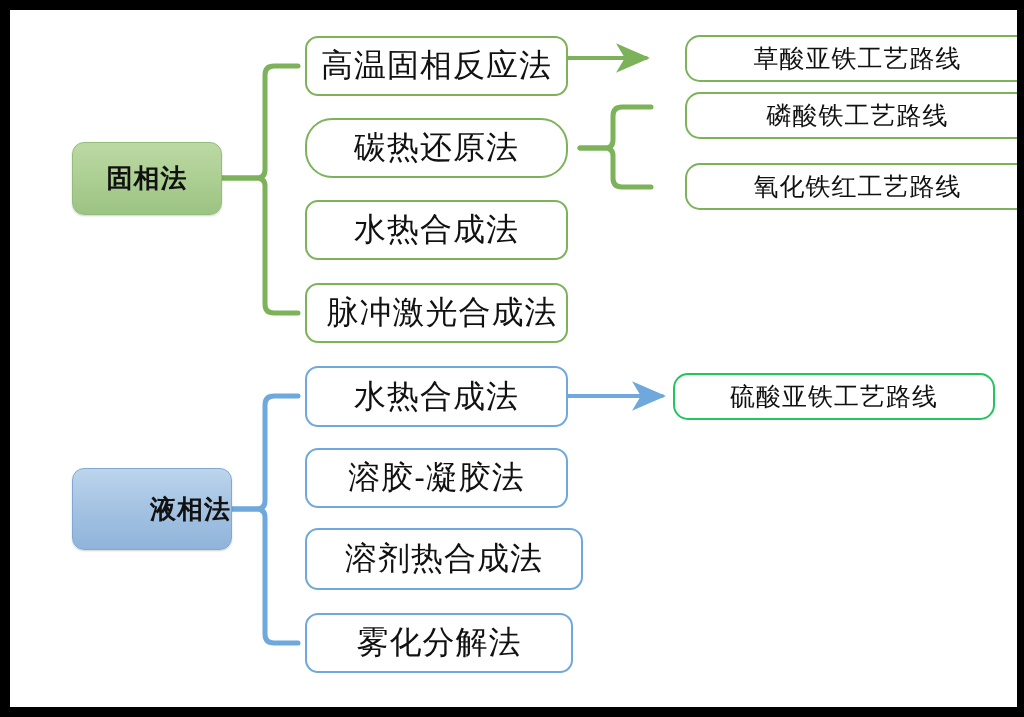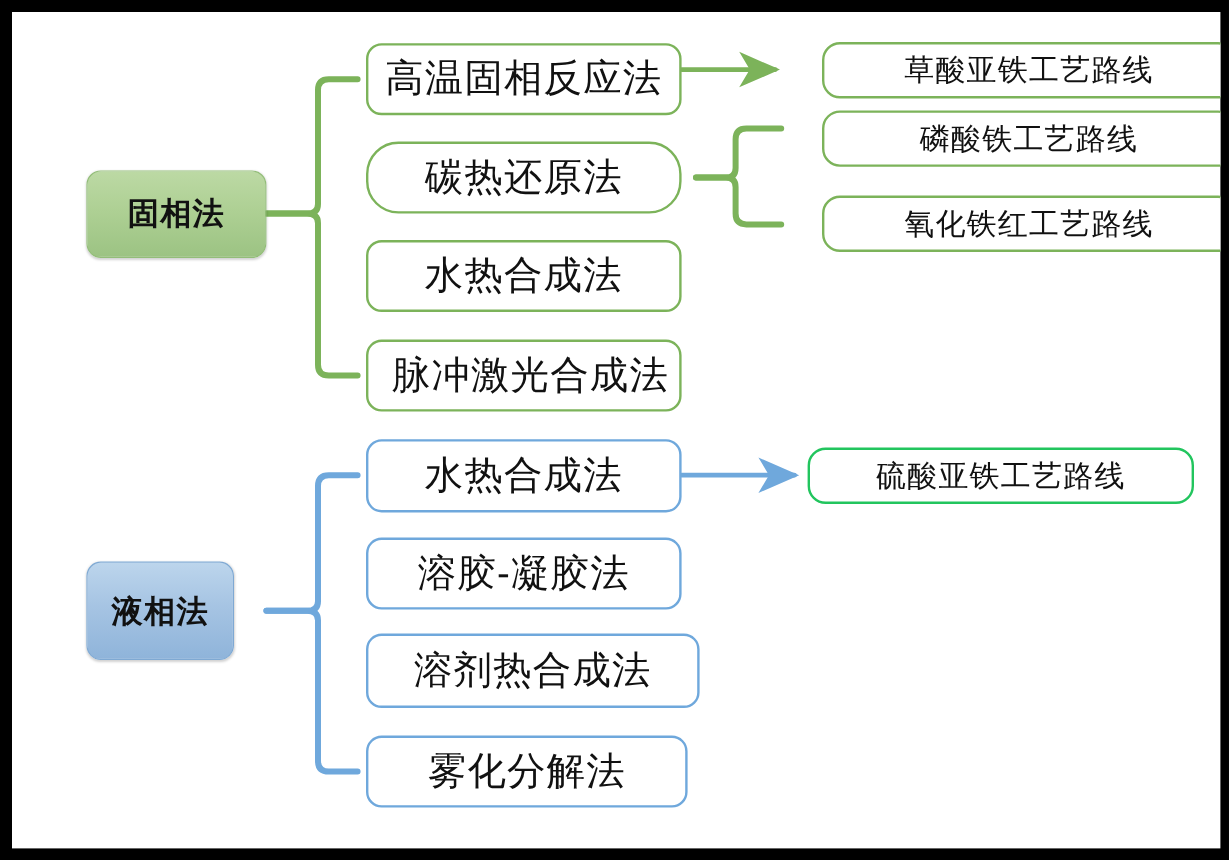--- a/index.html
+++ b/index.html
@@ -125,21 +125,21 @@
     </div>
 
     <div class="node term green" style="left:675px;top:82px;width:345px;height:47px;">
       <span>磷酸铁工艺路线</span>
     </div>
 
     <div class="node term green" style="left:675px;top:153px;width:345px;height:47px;">
       <span>氧化铁红工艺路线</span>
     </div>
 
-    <div class="node root blue" style="left:62px;top:458px;width:123px;height:82px;">
+    <div class="node root blue" style="left:62px;top:458px;width:160px;height:82px;justify-content:flex-end;">
       <span>液相法</span>
     </div>
 
     <div class="node leaf blue" style="left:295px;top:356px;width:263px;height:61px;">
       <span>水热合成法</span>
     </div>
 
     <div class="node leaf blue" style="left:295px;top:438px;width:263px;height:60px;">
       <span>溶胶-凝胶法</span>
     </div>

